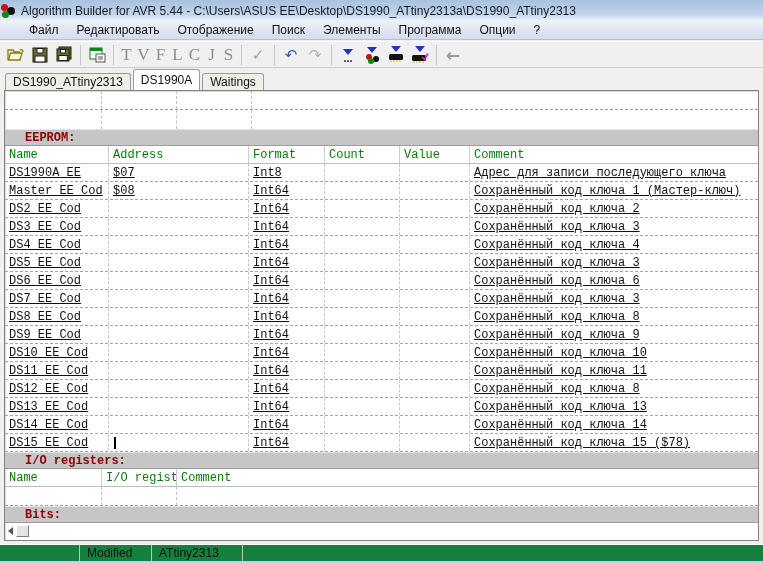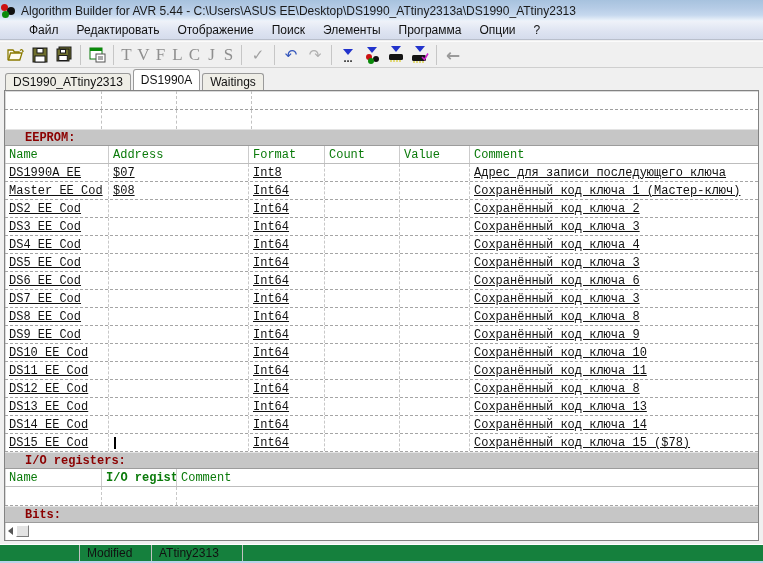--- a/index.html
+++ b/index.html
@@ -81,21 +81,21 @@
   }
   .hdr { display:flex; height:18px; align-items:center; color:#0a7a0a; border-bottom:1px solid #bdbdbd; }
   .hdr .c { border-right:1px solid #cccccc; height:100%; display:flex; align-items:center; }
   .row { display:flex; height:18px; align-items:flex-end; border-bottom:1px dashed #a5a5a5;text-decoration:underline; }
   .row .c { border-right:1px dashed #c8c8c8; height:100%; display:flex; align-items:center; }
   .c { padding-left:4px; white-space:pre; overflow:hidden; flex:0 0 auto; }
   
   .w-name { width:104px; } .w-addr { width:140px; } .w-fmt { width:76px; }
   .w-cnt { width:75px; } .w-val { width:70px; } .w-com { flex:1 1 auto; border-right:none !important; }
   
-  .w-ioname { width:97px; } .w-ioreg { width:75px;font-weight:bold; }
+  .w-ioname { width:97px; } .w-ioreg { width:75px; }
   .caret { display:inline-block; width:2px; height:12px; background:#000; margin-left:1px; }
   .iorow { display:flex; height:19px; border-bottom:1px dashed #a5a5a5; }
   .iorow .c { border-right:1px dashed #c8c8c8; height:100%; }
   .bitsrow { height:16px; display:flex; align-items:center; padding-left:3px; gap:3px; }
   .spin-left { width:0; height:0; border-top:4px solid transparent; border-bottom:4px solid transparent; border-right:5px solid #555; }
   .bit-box { width:13px; height:12px; background:#e3e3e3; border:1px solid; border-color:#fff #7d7d7d #7d7d7d #fff; }
   
   .statusbar {
     position:absolute; left:0; right:0; bottom:2px; height:17px;
     background:#15803d; border-top:1px solid #ffffff;

